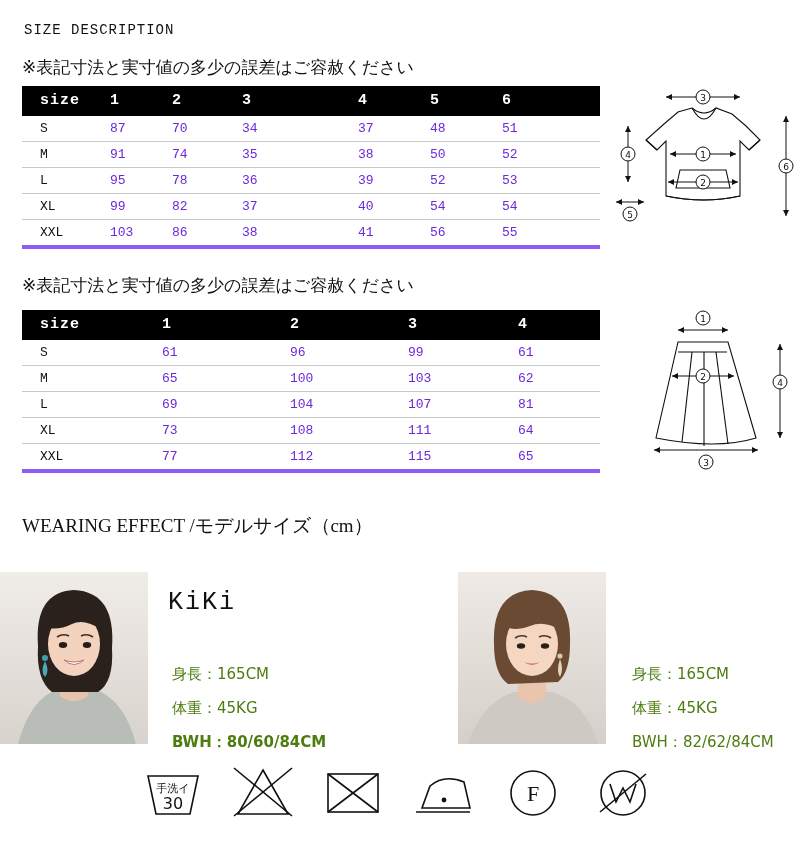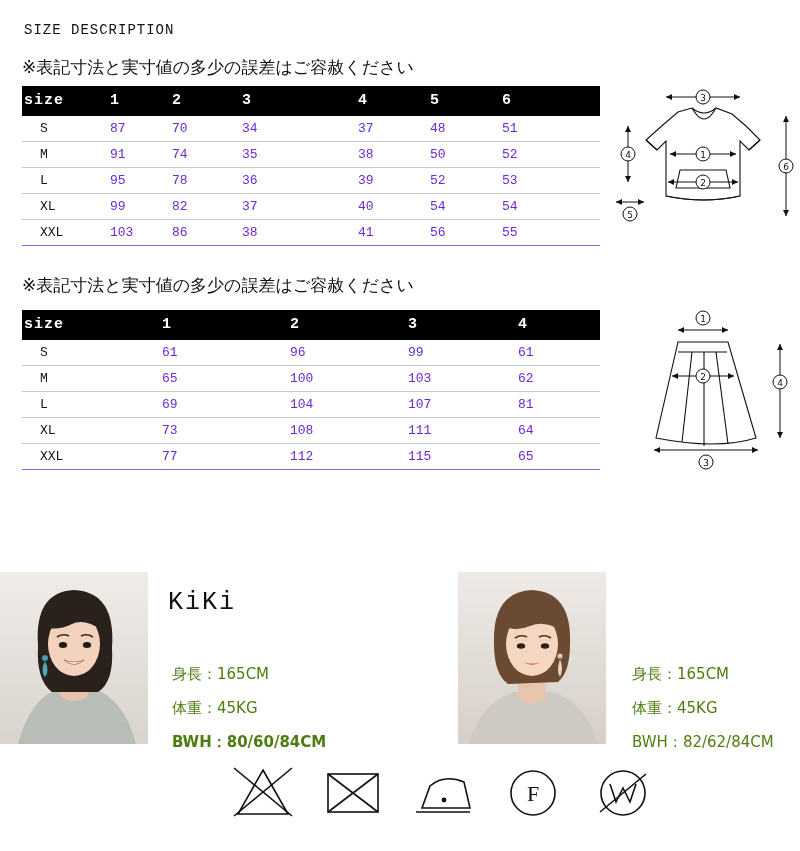--- a/index.html
+++ b/index.html
@@ -34,33 +34,33 @@
     font-family:"Liberation Mono","DejaVu Sans Mono",monospace;
   }
   table.size thead th{
     background:#000;color:#fff;
     font-weight:bold;
     font-size:15px;
     text-align:left;
     padding:6px 0 7px 0;
     letter-spacing:1px;
   }
-  table.size thead th.first{ padding-left:2px; }
+  table.size thead th.first{ padding-left:18px; }
   table.size tbody td{
     font-size:13px;
     color:#6d28d9;
     padding:5px 0 5px 0;
     border-bottom:1px solid #c9c9c9;
     text-align:left;
   }
   table.size tbody td.first{
     padding-left:18px;
     color:#111;
   }
-  table.size tbody tr:last-child td{border-bottom:1px solid #8b5cf6;}
+  table.size tbody tr:last-child td{border-bottom:4px solid #8b5cf6;}
 
   
   .diagram{position:absolute;}
 
   
   .models{position:absolute;left:0;top:572px;width:732px;height:172px;}
   .model-card{position:absolute;top:0;width:400px;height:172px;}
   .model-card.left{left:0;}
   .model-card.right{left:400px;}
   .photo{
@@ -337,20 +337,21 @@
       <g stroke="#111" stroke-width="1" fill="none">
         <line x1="150" y1="34" x2="150" y2="128"></line>
         <path d="M150 34 l-3 6 h6 z" fill="#111" stroke="none"></path>
         <path d="M150 128 l-3 -6 h6 z" fill="#111" stroke="none"></path>
       </g>
       <circle cx="150" cy="72" r="7" fill="#fff" stroke="#111" stroke-width="1"></circle>
       <text x="150" y="76" font-size="9" text-anchor="middle" fill="#111" font-family="DejaVu Sans, sans-serif">4</text>
     </svg>
   </div>
 
+  <div class="hdr" style="left:22px;top:513px;font-family:'Liberation Serif',serif;font-size:19px;color:#111;">WEARING EFFECT /モデルサイズ（cm）</div>
 
   <div class="models">
 
     <div class="model-card left">
       <div class="photo">
         <svg width="148" height="172" viewBox="0 0 148 172" xmlns="http://www.w3.org/2000/svg">
           <defs>
             <linearGradient id="bgL" x1="0" y1="0" x2="0" y2="1">
               <stop offset="0%" stop-color="#f0ece8"></stop>
               <stop offset="100%" stop-color="#d9d3cd"></stop>
@@ -431,20 +432,27 @@
         <span>体重：</span><span>45KG</span>
       </div>
       <div class="spec" style="left:232px;top:136px;">
         <span>BWH：</span><span>82/62/84CM</span>
       </div>
     </div>
   </div>
 
   <div class="care-row">
 
+    <div class="care" style="left:138px;">
+      <svg width="70" height="62" viewBox="0 0 70 62" xmlns="http://www.w3.org/2000/svg">
+        <path d="M10 14 L60 14 L52 52 L18 52 Z" fill="none" stroke="#111" stroke-width="1.6"></path>
+        <text x="35" y="30" font-size="11" text-anchor="middle" fill="#111" font-family="DejaVu Sans, sans-serif">手洗イ</text>
+        <text x="35" y="47" font-size="16" text-anchor="middle" fill="#111" font-family="DejaVu Sans, sans-serif">30</text>
+      </svg>
+    </div>
 
     <div class="care" style="left:228px;">
       <svg width="70" height="62" viewBox="0 0 70 62" xmlns="http://www.w3.org/2000/svg">
         <path d="M35 8 L60 52 L10 52 Z" fill="none" stroke="#111" stroke-width="1.6"></path>
         <line x1="6" y1="54" x2="64" y2="6" stroke="#111" stroke-width="1.6"></line>
         <line x1="6" y1="6" x2="64" y2="54" stroke="#111" stroke-width="1.6"></line>
       </svg>
     </div>
 
     <div class="care" style="left:318px;">

